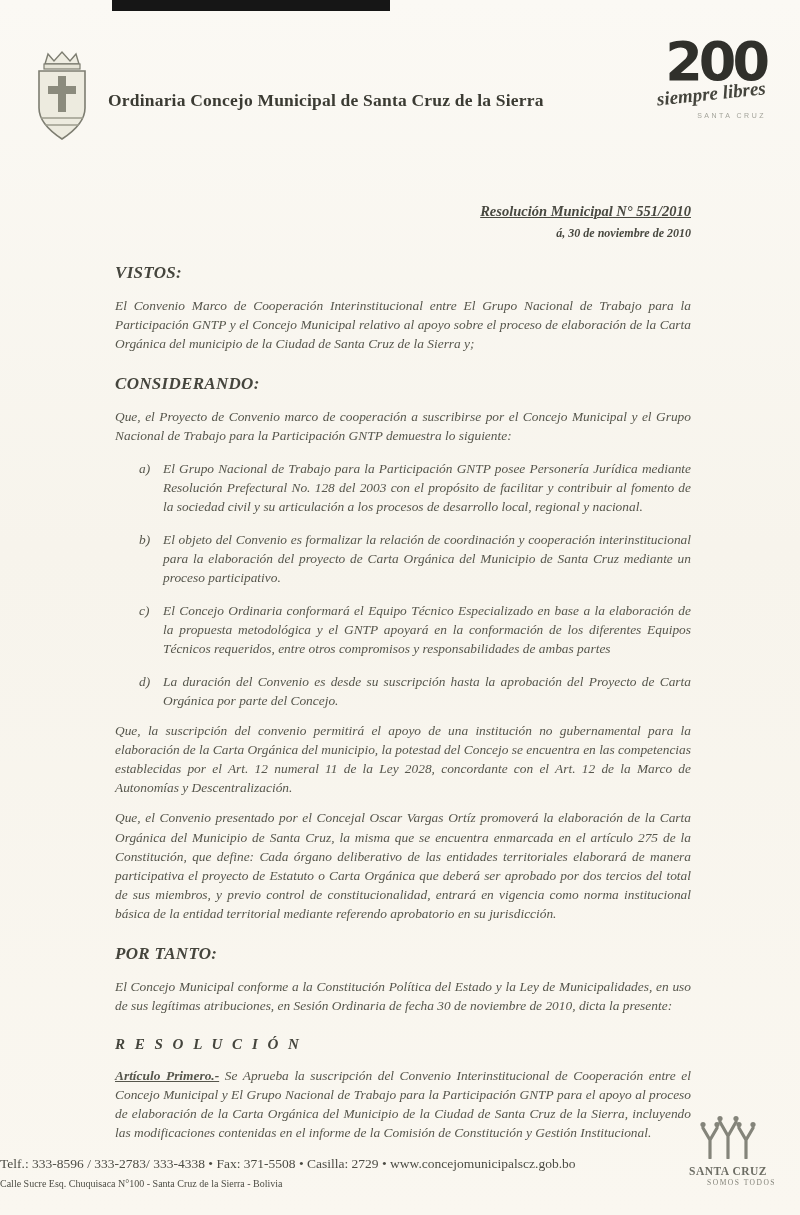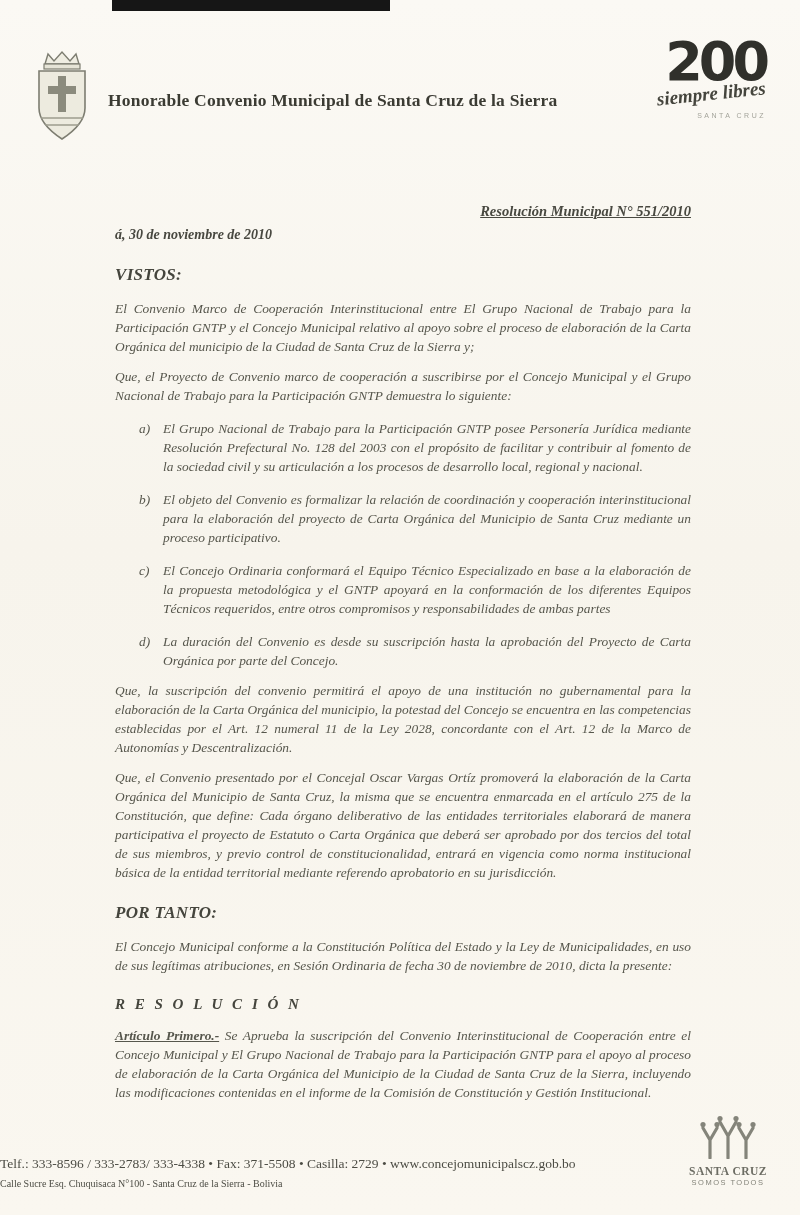--- a/index.html
+++ b/index.html
@@ -28,74 +28,75 @@
   }
   .logo-sub { font-family:"Liberation Sans", sans-serif; font-size:7px; letter-spacing:2.5px; color:#a3a39a; margin-top:5px; }
 
   
   .doc {
     position:absolute; left:115px; top:160px; width:576px;
     font-style:italic; font-size:13.4px; line-height:1.42; color:#56564c;margin-top:39px;
   }
   .res-title-wrap { text-align:right; margin-top:2px; }
   .res-title { font-weight:bold; text-decoration:underline; font-size:14.5px; color:#484840; }
-  .res-date { text-align:left; font-weight:bold; font-size:14px; color:#484840; margin-top:3px; }
+  .res-date { text-align:right; font-weight:bold; font-size:12px; color:#484840; margin-top:3px; }
   .label { font-weight:bold; font-size:17px; color:#45453d; margin-top:19px; letter-spacing:.3px; }
   p.para { text-align:justify; margin:11px 0 0 0; }
   .item { display:flex; margin:14px 0 0 24px; }
   .item-letter { flex:none; width:24px; }
   .item-text { flex:1; text-align:justify; margin:0; }
   .res-heading { font-weight:bold; font-size:15px; letter-spacing:3px; color:#45453d; margin-top:19px; }
   .articulo-label { font-weight:bold; text-decoration:underline; }
 
   
   .footer-text {
     position:absolute; left:0; bottom:26px; width:672px; text-align:left; color:#4c4c44;
   }
   .footer-line1 { font-size:13.5px; }
   .footer-line2 { font-size:10px; margin-top:6px; }
   .footer-logo { position:absolute; right:24px; bottom:28px; width:96px; text-align:center; }
   .footer-logo-top { font-family:"Liberation Serif",serif; font-weight:bold; font-size:11.5px; color:#6d6d64; letter-spacing:.5px; margin-top:2px; }
-  .footer-logo-bottom { font-family:Liberation Sans, sans-serif; font-size:7.5px; letter-spacing:1.5px; color:#84847a; margin-top:1px; }
+  .footer-logo-bottom { font-family:Liberation Serif, serif; font-size:7.5px; letter-spacing:1.5px; color:#84847a; margin-top:1px;text-align:right; }
 </style>
 </head>
 <body>
 
 <div class="page">
 
   <div class="scan-bar"></div>
 
   <div class="crest">
     <svg width="64" height="96" viewBox="0 0 64 96">
       <path d="M15 16 L18 6 L24 13 L32 4 L40 13 L46 6 L49 16 Z" fill="#efede2" stroke="#7d7d71" stroke-width="1.4"></path>
       <rect x="14" y="16" width="36" height="5" fill="#e6e4d7" stroke="#7d7d71" stroke-width="1.2"></rect>
       <path d="M9 23 H55 V60 Q55 76 32 91 Q9 76 9 60 Z" fill="#edebdf" stroke="#7d7d71" stroke-width="1.6"></path>
       <path d="M28 28 h8 v10 h10 v8 h-10 v18 h-8 v-18 h-10 v-8 h10 z" fill="#8b8b7d"></path>
       <line x1="11" y1="70" x2="53" y2="70" stroke="#9c9c8e" stroke-width="1.3"></line>
       <line x1="15" y1="77" x2="49" y2="77" stroke="#9c9c8e" stroke-width="1.3"></line>
     </svg>
   </div>
 
-  <div class="header-title">Honorable Convenio Municipal de Santa Cruz de la Sierra</div>
+  <div class="header-title">Ordinaria Concejo Municipal de Santa Cruz de la Sierra</div>
 
   <div class="logo200">
     <div class="logo-200-text">200</div>
     <div class="logo-script">siempre libres</div>
     <div class="logo-sub">SANTA CRUZ</div>
   </div>
 
   <main class="doc">
     <div class="res-title-wrap">
       <span class="res-title">Resolución Municipal N° 551/2010</span>
     </div>
     <div class="res-date">á, 30 de noviembre de 2010</div>
 
     <div class="label">VISTOS:</div>
     <p class="para">El Convenio Marco de Cooperación Interinstitucional entre El Grupo Nacional de Trabajo para la Participación GNTP y el Concejo Municipal relativo al apoyo sobre el proceso de elaboración de la Carta Orgánica del municipio de la Ciudad de Santa Cruz de la Sierra y;</p>
 
+    <div class="label">CONSIDERANDO:</div>
     <p class="para">Que, el Proyecto de Convenio marco de cooperación a suscribirse por el Concejo Municipal y el Grupo Nacional de Trabajo para la Participación GNTP demuestra lo siguiente:</p>
 
     <div class="item">
       <span class="item-letter">a)</span>
       <p class="item-text">El Grupo Nacional de Trabajo para la Participación GNTP posee Personería Jurídica mediante Resolución Prefectural No. 128 del 2003 con el propósito de facilitar y contribuir al fomento de la sociedad civil y su articulación a los procesos de desarrollo local, regional y nacional.</p>
     </div>
     <div class="item">
       <span class="item-letter">b)</span>
       <p class="item-text">El objeto del Convenio es formalizar la relación de coordinación y cooperación interinstitucional para la elaboración del proyecto de Carta Orgánica del Municipio de Santa Cruz mediante un proceso participativo.</p>
     </div>

